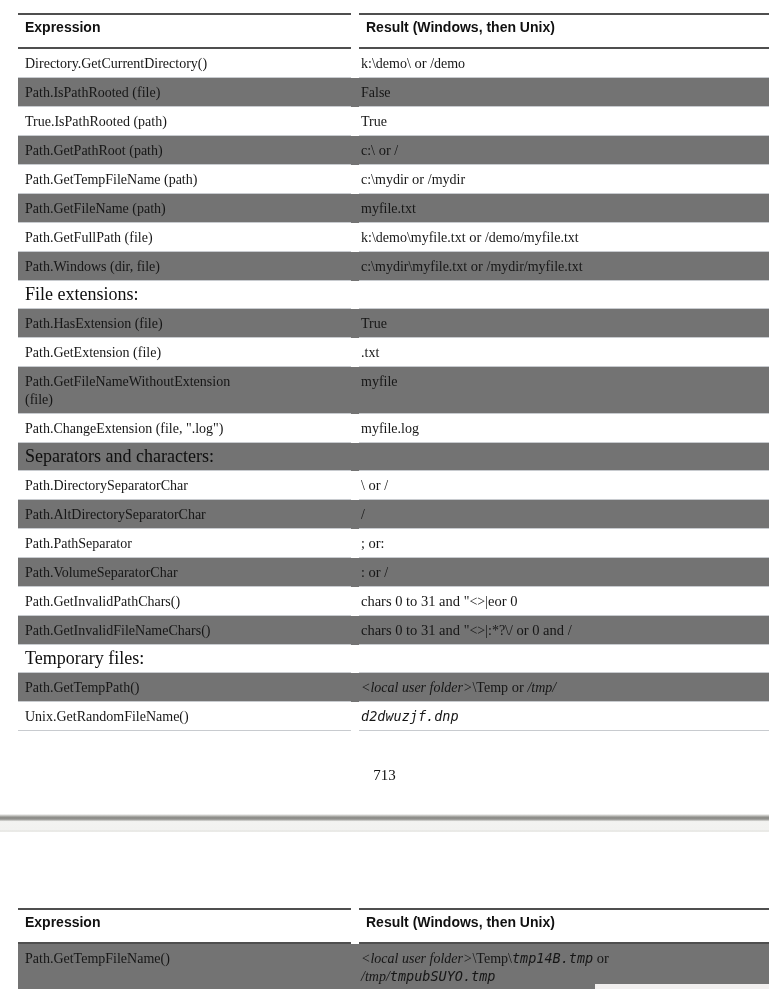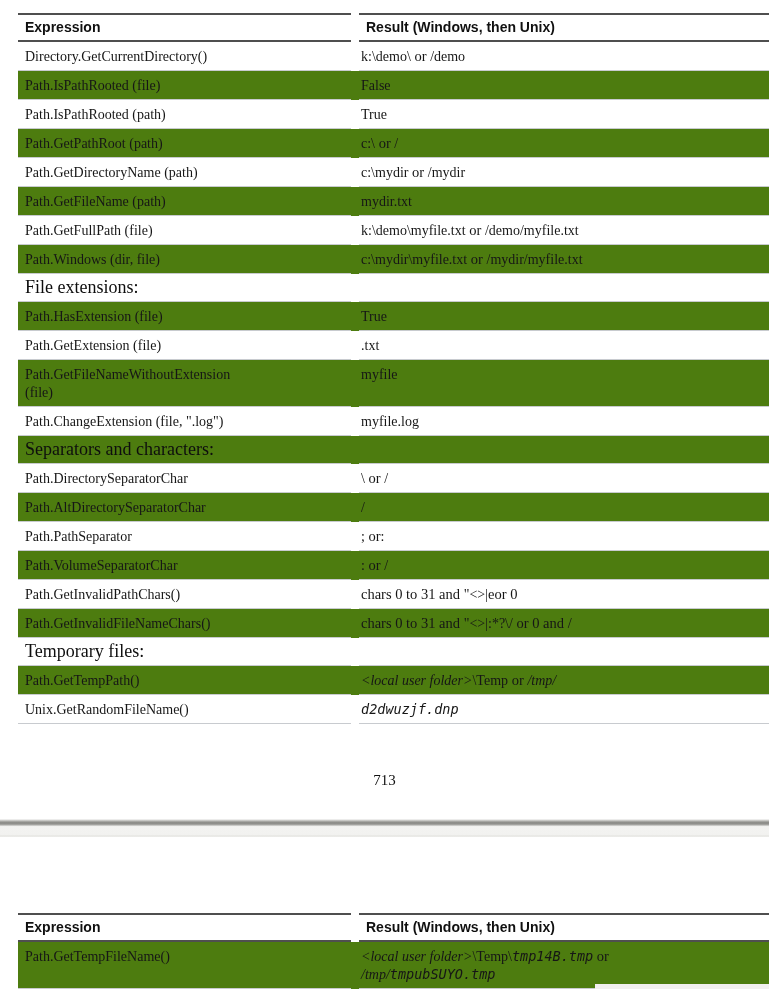--- a/index.html
+++ b/index.html
@@ -15,40 +15,40 @@
     margin-left:18px;width:734px;
     border-collapse:separate;border-spacing:0;table-layout:fixed;
   }
   th.c1{width:322px;}
   th.gap{width:8px;}
   th.c2{width:404px;}
   th{
     font-family:"Liberation Sans",sans-serif;font-weight:bold;font-size:14px;
     text-align:left;color:#101010;line-height:16px;
     border-top:2px solid #4f4f4f;border-bottom:2px solid #4f4f4f;
-    padding:4px 4px 5px 7px;
+    padding:4px 4px 12px 7px;
   }
   th.gap{border:none;padding:0;}
 
   td{
     vertical-align:top;border-bottom:1px solid #c8cbcf;
     padding:5px 4px 5px 7px;line-height:17px;
   }
   td.c2{padding-left:2px;}
   td.gap{border-bottom:none;padding:0;}
-  tr.shaded td{background:#4d7c0f;}
+  tr.shaded td{background:#737373;}
 
   .m {font-family:Liberation Serif, serif;font-size:14px;}
   .mi{font-family:"DejaVu Sans Mono",monospace;font-size:13.5px;font-style:italic;}
   .r {font-family:"Liberation Serif",serif;font-size:14.5px;}
   .ri{font-family:"Liberation Serif",serif;font-size:14px;font-style:italic;}
   td.sect .r{font-size:18px;color:#0e0e0e;}
 
   .page-number{
-    margin-top:48px;text-align:center;
+    margin-top:36px;text-align:center;
     font-family:"Liberation Serif",serif;font-size:15px;color:#101010;
   }
   .page-divider{
     margin-top:30px;height:18px;width:769px;
     background:linear-gradient(to bottom,
       #fefefe 0%,#bdbdb9 10%,#8e8e8a 18%,#90908c 28%,
       #f3f3f1 42%,#f2f2f0 86%,#e3e3df 96%,#fbfbfa 100%);
   }
   .artifact-strip{position:absolute;bottom:0;left:595px;width:174px;height:5px;background:#f1efee;}
 </style>
@@ -69,38 +69,38 @@
           <td class="c1"><span class="m">Directory.GetCurrentDirectory()</span></td>
           <td class="gap"></td>
           <td class="c2"><span class="m">k:\demo\</span><span class="r"> or </span><span class="m">/demo</span></td>
         </tr>
         <tr class="shaded">
           <td class="c1"><span class="m">Path.IsPathRooted (file)</span></td>
           <td class="gap"></td>
           <td class="c2"><span class="m">False</span></td>
         </tr>
         <tr>
-          <td class="c1"><span class="m">Path.IsPathRooted (path)</span></td>
+          <td class="c1"><span class="m">True.IsPathRooted (path)</span></td>
           <td class="gap"></td>
           <td class="c2"><span class="m">True</span></td>
         </tr>
         <tr class="shaded">
           <td class="c1"><span class="m">Path.GetPathRoot (path)</span></td>
           <td class="gap"></td>
           <td class="c2"><span class="m">c:\</span><span class="r"> or </span><span class="m">/</span></td>
         </tr>
         <tr>
-          <td class="c1"><span class="m">Path.GetDirectoryName (path)</span></td>
+          <td class="c1"><span class="m">Path.GetTempFileName (path)</span></td>
           <td class="gap"></td>
           <td class="c2"><span class="m">c:\mydir</span><span class="r"> or </span><span class="m">/mydir</span></td>
         </tr>
         <tr class="shaded">
           <td class="c1"><span class="m">Path.GetFileName (path)</span></td>
           <td class="gap"></td>
-          <td class="c2"><span class="m">mydir.txt</span></td>
+          <td class="c2"><span class="m">myfile.txt</span></td>
         </tr>
         <tr>
           <td class="c1"><span class="m">Path.GetFullPath (file)</span></td>
           <td class="gap"></td>
           <td class="c2"><span class="m">k:\demo\myfile.txt</span><span class="r"> or </span><span class="m">/demo/myfile.txt</span></td>
         </tr>
         <tr class="shaded">
           <td class="c1"><span class="m">Path.Windows (dir, file)</span></td>
           <td class="gap"></td>
           <td class="c2"><span class="m">c:\mydir\myfile.txt</span><span class="r"> or </span><span class="m">/mydir/myfile.txt</span></td>

